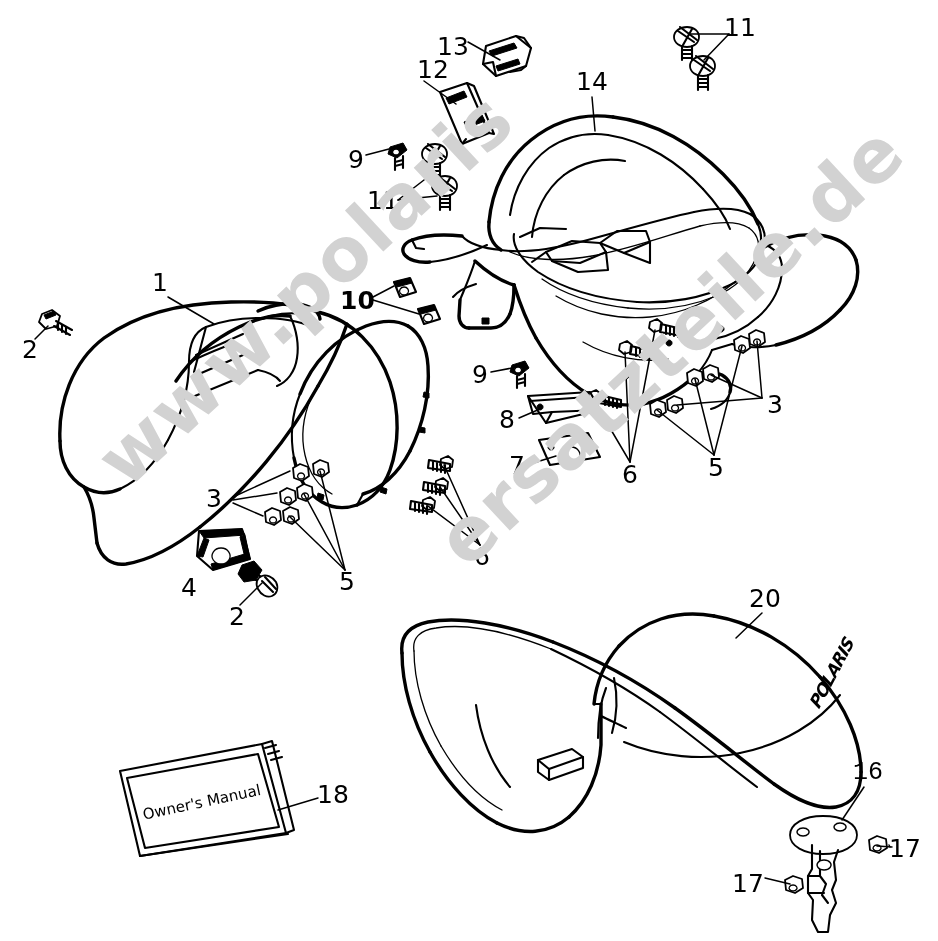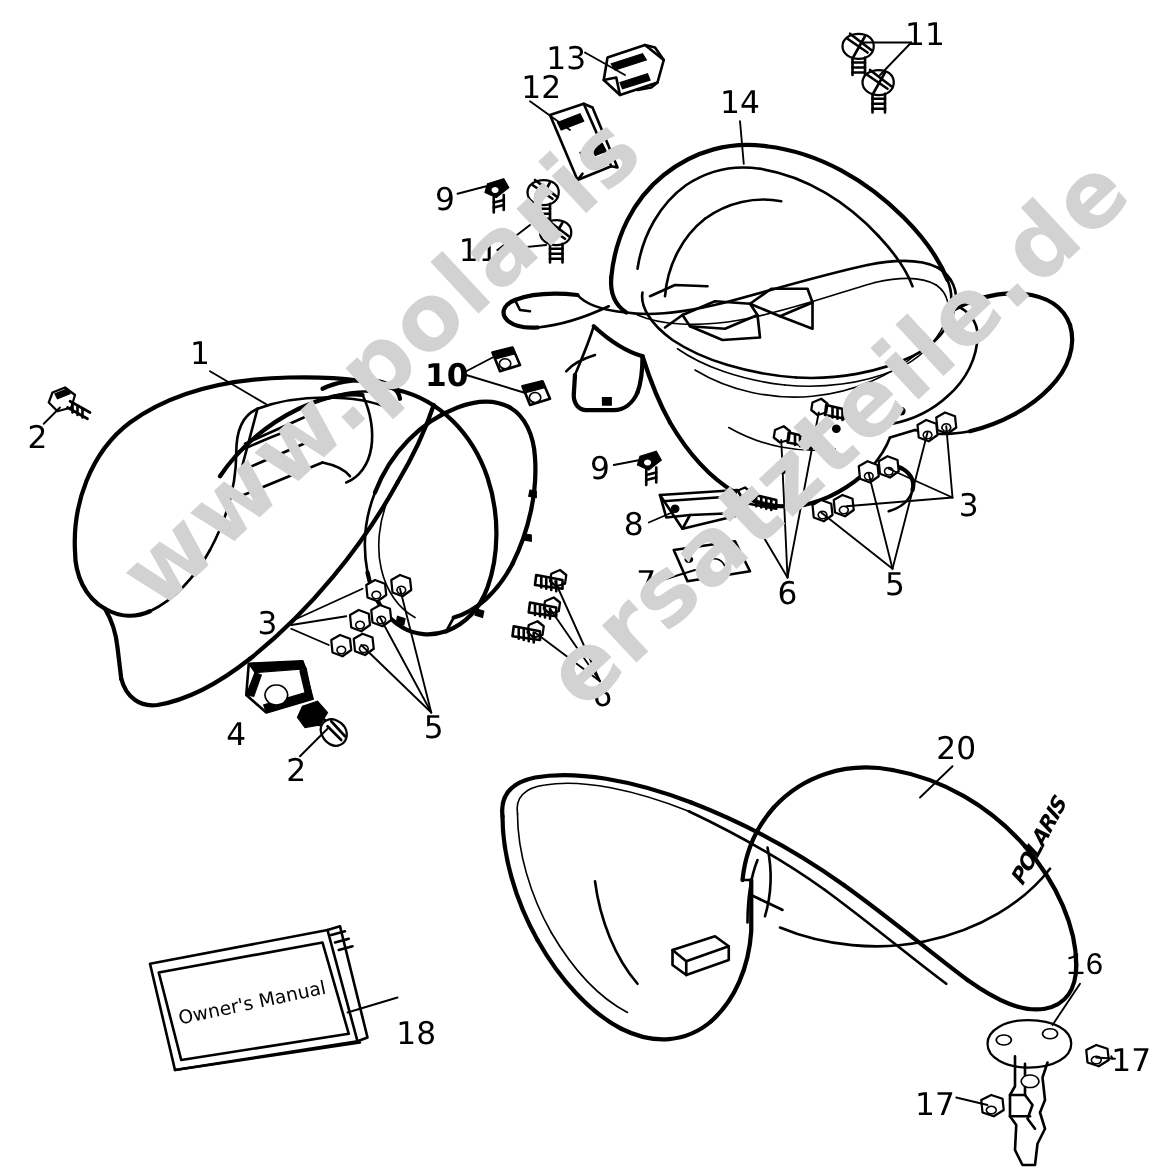--- a/index.html
+++ b/index.html
@@ -535,21 +535,21 @@
       <div class="callout-label" style="left: 357px; top: 288px; font-weight: bold;">10</div>
       <div class="callout-label" style="left: 740px; top: 15px;">11</div>
       <div class="callout-label" style="left: 383px; top: 188px;">11</div>
       <div class="callout-label" style="left: 433px; top: 57px;">12</div>
       <div class="callout-label" style="left: 453px; top: 34px;">13</div>
       <div class="callout-label" style="left: 592px; top: 69px;">14</div>
       <div class="callout-label" style="left: 765px; top: 586px;">20</div>
       <div class="callout-label" style="left: 868px; top: 760px; font-family: Liberation Mono, monospace;">16</div>
       <div class="callout-label" style="left: 905px; top: 836px;">17</div>
       <div class="callout-label" style="left: 748px; top: 871px;">17</div>
-      <div class="callout-label" style="left: 333px; top: 814px;">18</div>
+      <div class="callout-label" style="left: 333px; top: 782px;">18</div>
     </div>
 
   <div id="watermark-layer">
     <div class="wm-text wm-a">www.polaris</div>
     <div class="wm-text wm-b">ersatzteile.de</div>
   </div>
 
 </div>
 
 </body></html>

